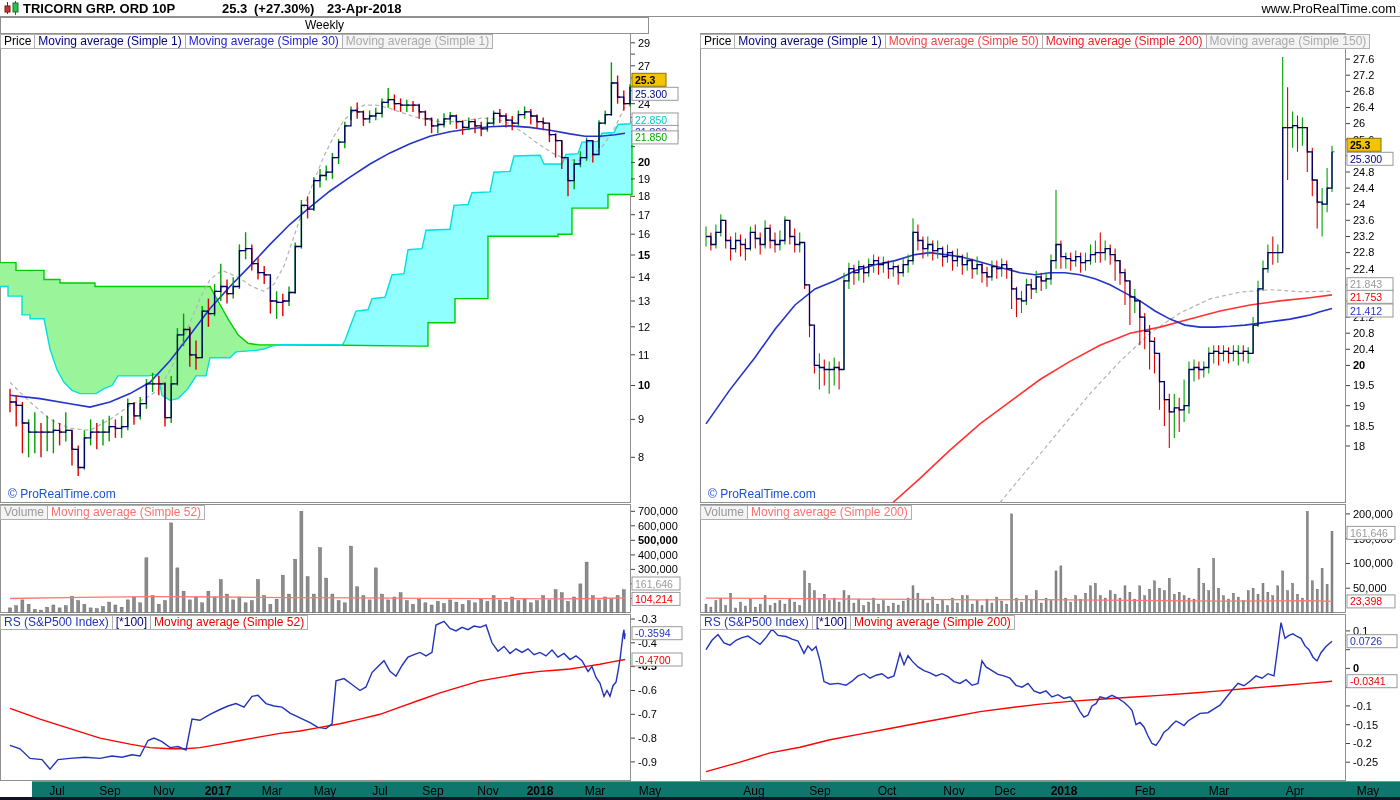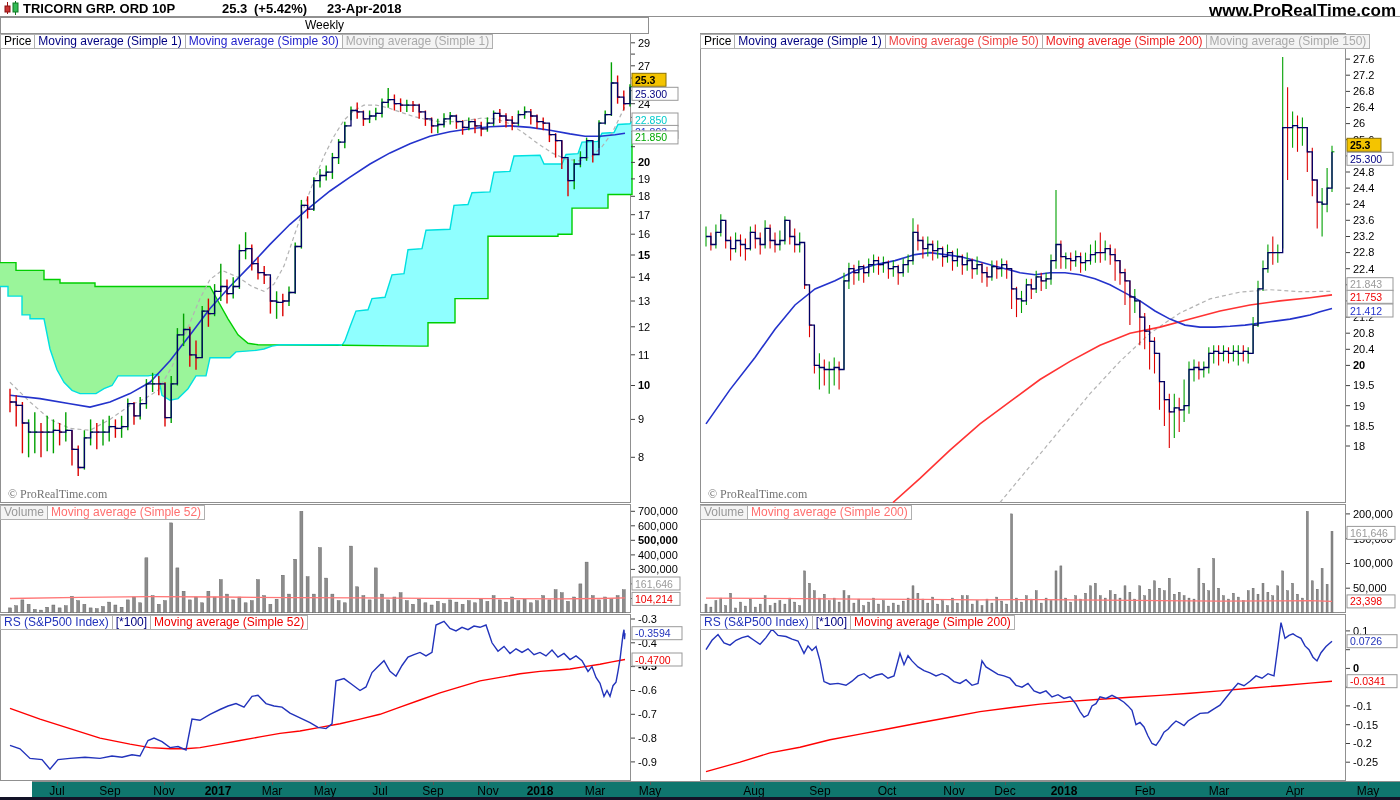--- a/index.html
+++ b/index.html
@@ -1,47 +1,47 @@
 <!DOCTYPE html>
 <html><head>
 <meta charset="utf-8">
 <style>
   html,body{margin:0;padding:0;background:#fff;}
   #app{position:relative;width:1400px;height:800px;background:#fff;overflow:hidden;
        font-family:"Liberation Sans",sans-serif;}
   #titlebar{position:absolute;left:0;top:0;width:1400px;height:16px;border-bottom:1px solid #909090;background:#fff;}
   #titlebar .t{position:absolute;top:1px;font-size:13px;font-weight:bold;color:#000;white-space:nowrap;}
   #symicon{position:absolute;left:4px;top:1px;}
-  #site{position:absolute;right:4px;top:1px;font-size:17px;font-weight:bold;color:#000;}
+  #site{position:absolute;right:4px;top:1px;font-size:13px;font-weight:normal;color:#000;}
   .hdr{position:absolute;height:15px;border:1px solid #909090;background:#fff;
        font-size:12px;color:#000;text-align:center;line-height:15px;}
   .legend{position:absolute;display:flex;z-index:5;}
   .legend span{border:1px solid #b0b0b0;background:#fff;padding:0 3px;font-size:12px;
        line-height:13px;height:13px;white-space:nowrap;margin-left:-1px;}
   svg{position:absolute;}
-  .copy{position:absolute;font-size:12px;color:#737373;z-index:4;font-family:Liberation Serif, serif;}
+  .copy{position:absolute;font-size:12px;color:#1d4ed8;z-index:4;}
   #xaxis{position:absolute;left:0;top:781px;width:1400px;height:16px;border-top:1px solid #909090;background:#0f766e;margin-left:32px;}
   #xaxis .xl{position:absolute;top:2px;font-size:12px;color:#000;transform:translateX(-50%);white-space:nowrap;}
   #xaxis .xt{position:absolute;top:0;width:1px;height:3px;background:#555;}
   #bottombar{position:absolute;left:0;top:797px;width:1400px;height:3px;background:#131327;}
 </style>
 </head>
 <body>
 
 <div id="app">
   <div id="titlebar">
     <svg id="symicon" width="17" height="14">
       <line x1="3.5" y1="1" x2="3.5" y2="13" stroke="#991111" stroke-width="1"></line>
       <rect x="1" y="5" width="5" height="6" fill="#cc3333" stroke="#881111"></rect>
       <line x1="11.5" y1="0" x2="11.5" y2="14" stroke="#117722" stroke-width="1"></line>
       <rect x="9" y="2" width="5" height="9" fill="#33bb55" stroke="#117722"></rect>
     </svg>
     <span class="t" style="left:23px">TRICORN GRP. ORD 10P</span>
     <span class="t" style="left:222px">25.3</span>
-    <span class="t" style="left:254px">(+5.42%)</span>
+    <span class="t" style="left:254px">(+27.30%)</span>
     <span class="t" style="left:327px">23-Apr-2018</span>
     <span id="site">www.ProRealTime.com</span>
   </div>
 
   <div class="hdr" style="left:0;top:17px;width:647px">Weekly</div>
 
   <div id="charts">
       <svg width="695" height="470" style="left: 0px; top: 33px;">
         <rect x="0.5" y="0.5" width="630" height="469" fill="#fff" stroke="#909090"></rect>
         <path d="M0.0,229.6L16.0,229.6L16.0,237.4L44.0,237.4L44.0,246.5L60.0,246.5L60.0,250.0L95.0,250.0L95.0,253.5L210.0,253.5L218.0,268.0L228.0,285.8L238.0,301.9L248.0,310.3L258.0,311.7L342.0,312.3L342.0,312.3L338.0,311.7L280.0,311.7L272.0,313.1L264.0,316.0L256.0,317.4L236.0,318.9L230.0,324.7L210.0,324.7L206.0,342.9L196.0,342.9L188.0,355.7L178.0,365.6L170.0,367.3L162.0,362.3L158.0,341.4L148.0,342.9L118.0,342.9L112.0,352.5L104.0,355.7L96.0,360.6L80.0,360.6L72.0,357.3L64.0,349.3L57.0,336.8L50.0,316.0L44.0,285.8L30.0,285.8L30.0,281.9L22.0,281.9L22.0,263.1L8.0,263.1L8.0,253.5L0.0,253.5Z" fill="#9AF59A" stroke="none"></path>

